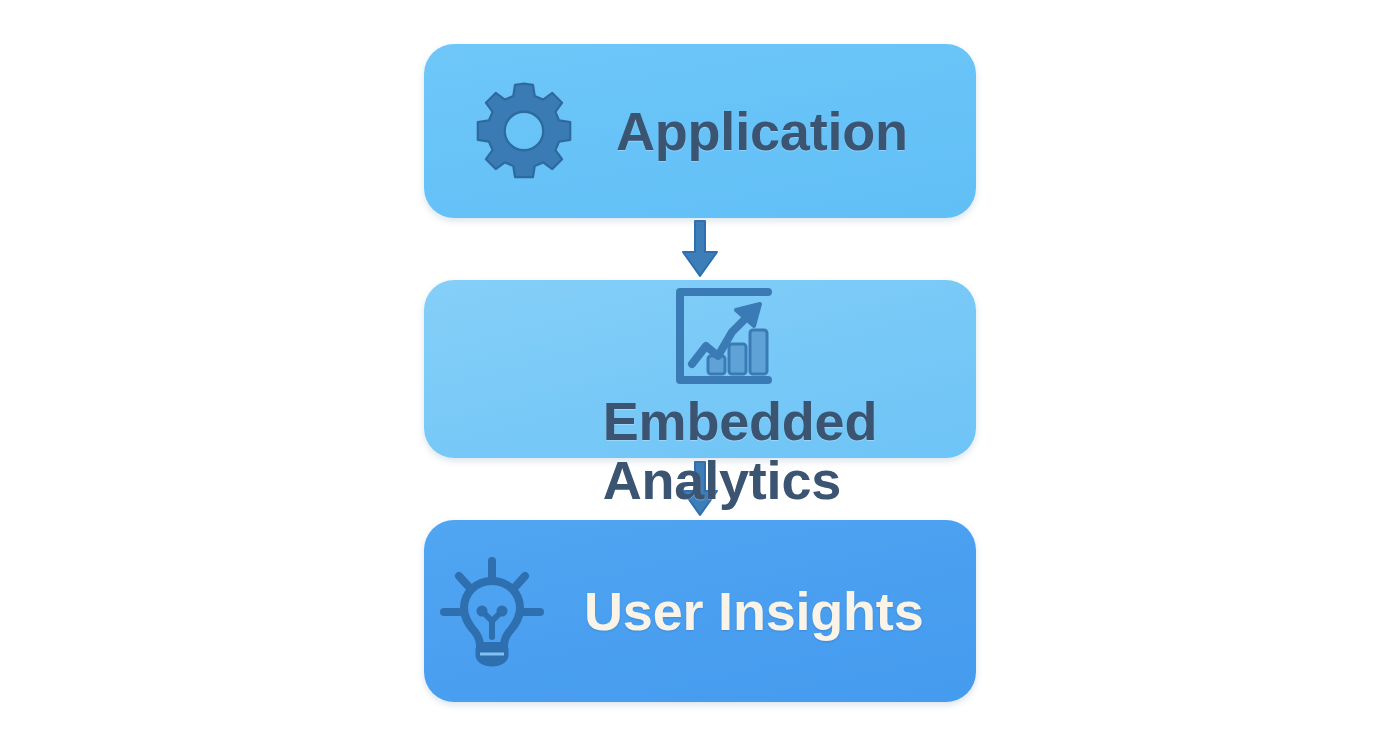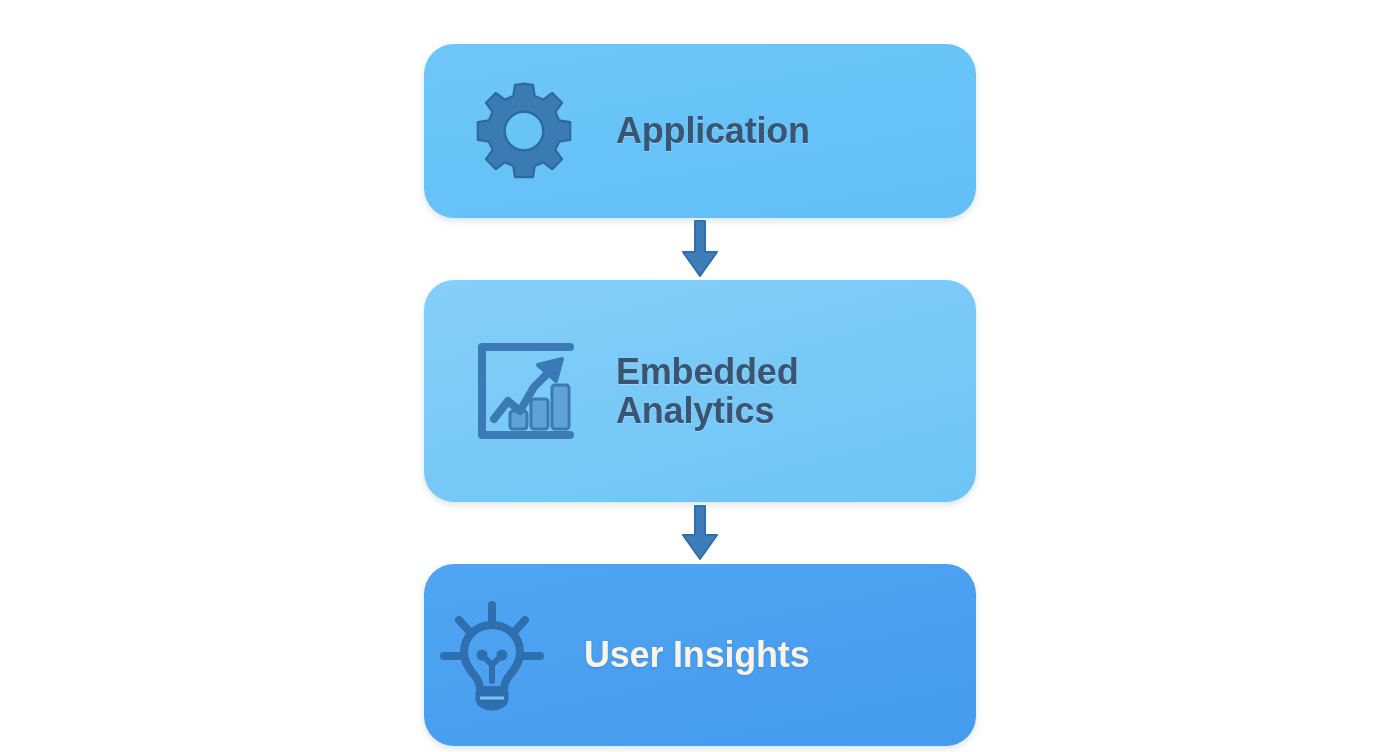--- a/index.html
+++ b/index.html
@@ -44,22 +44,23 @@
     padding-left: 44px;
     box-shadow: 0 3px 7px rgba(90, 130, 165, 0.22);
   }
 
   .node-application {
     height: 174px;
     background: linear-gradient(170deg, #6FC7F9 0%, #66C2F7 55%, #62BFF6 100%);
   }
 
   .node-embedded {
-    height: 222px;
+    height: 178px;
     background: linear-gradient(165deg, #85CFF9 0%, #79C9F7 48%, #6DC4F6 100%);
+    flex-direction: column;
   }
 
   .node-insights {
     height: 182px;
     background: linear-gradient(168deg, #51A6F2 0%, #4A9FF0 50%, #459BEE 100%);
     padding-left: 12px;
   }
 
   
   .node-icon {
@@ -72,21 +73,21 @@
   }
   .node-icon svg {
     display: block;
     overflow: visible;
   }
 
   
   .node-label {
     flex: 1 1 auto;
     margin-left: 36px;
-    font-size: 36px;
+    font-size: 54px;
     font-weight: bold;
     line-height: 1.09;
     letter-spacing: -0.2px;
     white-space: pre-line;
   }
 
   .label-dark {
     color: #3A5472;
     text-shadow: 0 1px 1px rgba(255,255,255,0.30);
   }

